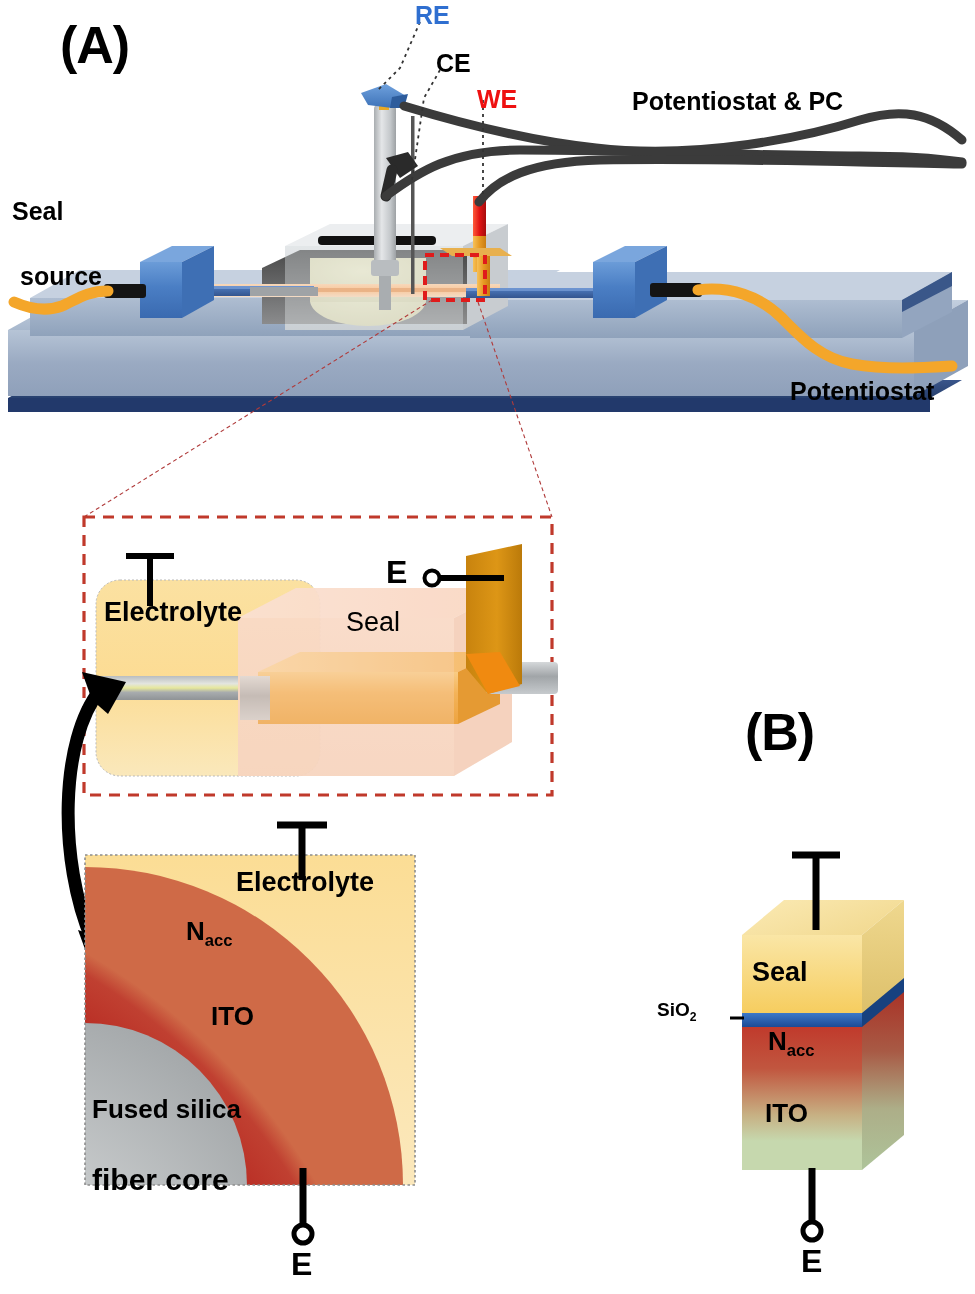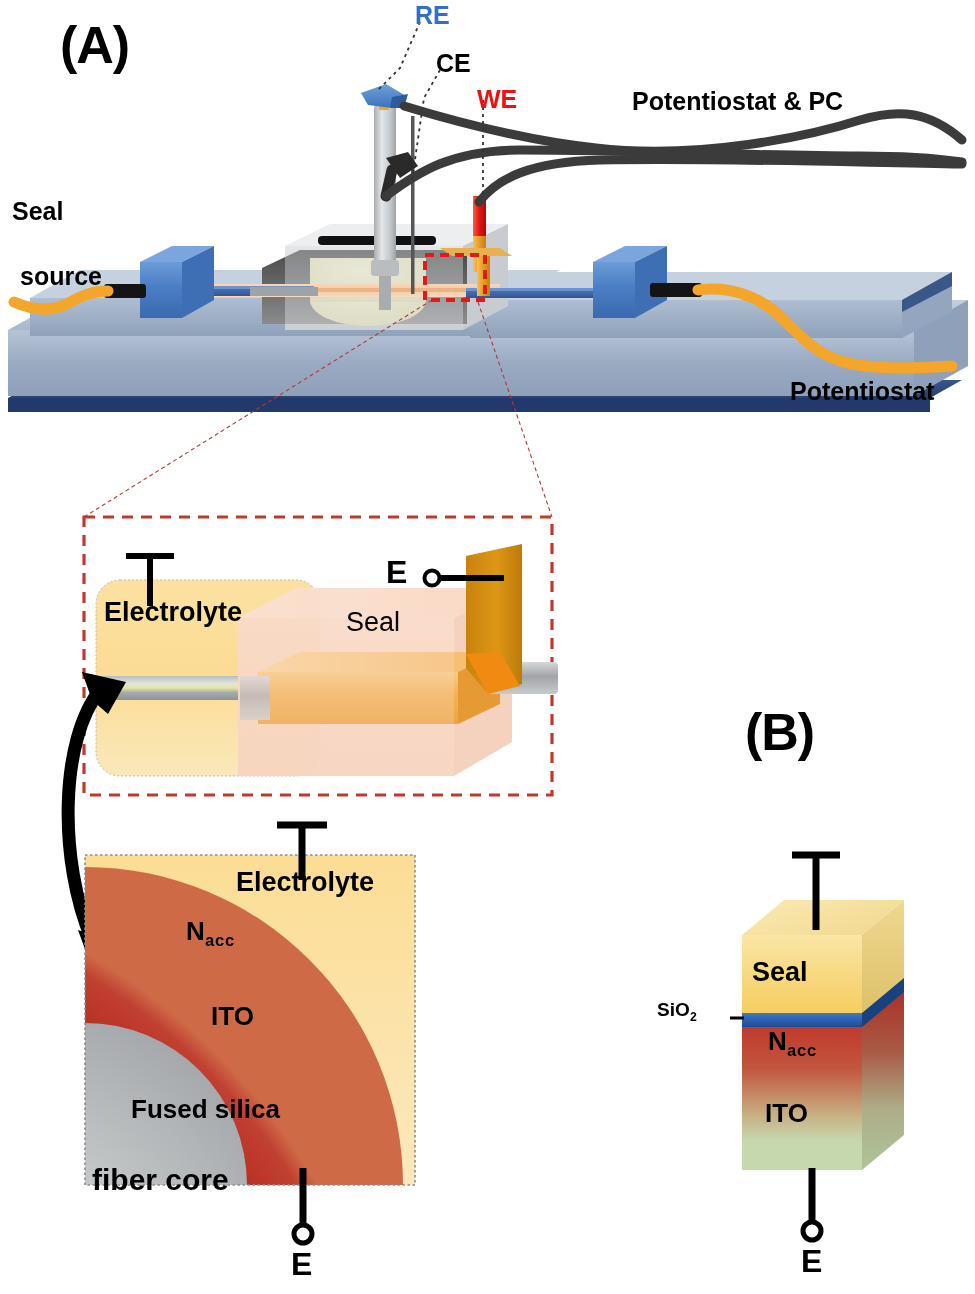--- a/index.html
+++ b/index.html
@@ -26,21 +26,21 @@
     color: #000000;
     white-space: nowrap;
     line-height: 1.05;
   }
   .panel-tag {
     font-size: 52px;
     font-weight: bold;
     letter-spacing: -1px;
   }
   .big-lbl { font-size: 25px; }
-  .sub { font-size: 0.64em; vertical-align: sub; font-weight: bold; font-family: Liberation Mono, monospace; }
+  .sub { font-size: 0.64em; vertical-align: sub; font-weight: bold; }
   svg { display:block; }
 </style>
 </head>
 <body>
 
 <div id="stage">
 
 <svg width="975" height="1294" viewBox="0 0 975 1294">
   <defs>
 
@@ -429,21 +429,21 @@
 
 <div class="lbl big-lbl" style="left:790px; top:378px;">Potentiostat</div>
 
 <div class="lbl" style="left:104px; top:598px; font-size:27px;">Electrolyte</div>
 <div class="lbl" style="left:346px; top:608px; font-size:27px; font-weight:normal;">Seal</div>
 <div class="lbl" style="left:386px; top:556px; font-size:32px;">E</div>
 
 <div class="lbl" style="left:236px; top:868px; font-size:27px;">Electrolyte</div>
 <div class="lbl" style="left:186px; top:918px; font-size:26px;"><span>N</span><span class="sub">acc</span></div>
 <div class="lbl" style="left:211px; top:1003px; font-size:26px;">ITO</div>
-<div class="lbl" style="left:92px; top:1096px; font-size:26px;margin-left:39px;">Fused silica</div>
+<div class="lbl" style="left:92px; top:1096px; font-size:26px;">Fused silica</div>
 <div class="lbl" style="left:92px; top:1164px; font-size:30px;">fiber core</div>
 <div class="lbl" style="left:291px; top:1248px; font-size:32px;">E</div>
 
 <div class="lbl" style="left:752px; top:958px; font-size:27px;">Seal</div>
 <div class="lbl" style="left:657px; top:1000px; font-size:19px;"><span>SiO</span><span class="sub">2</span></div>
 <div class="lbl" style="left:768px; top:1028px; font-size:26px;"><span>N</span><span class="sub">acc</span></div>
 <div class="lbl" style="left:765px; top:1100px; font-size:26px;">ITO</div>
 <div class="lbl" style="left:801px; top:1245px; font-size:32px;">E</div>
 
 </div>

